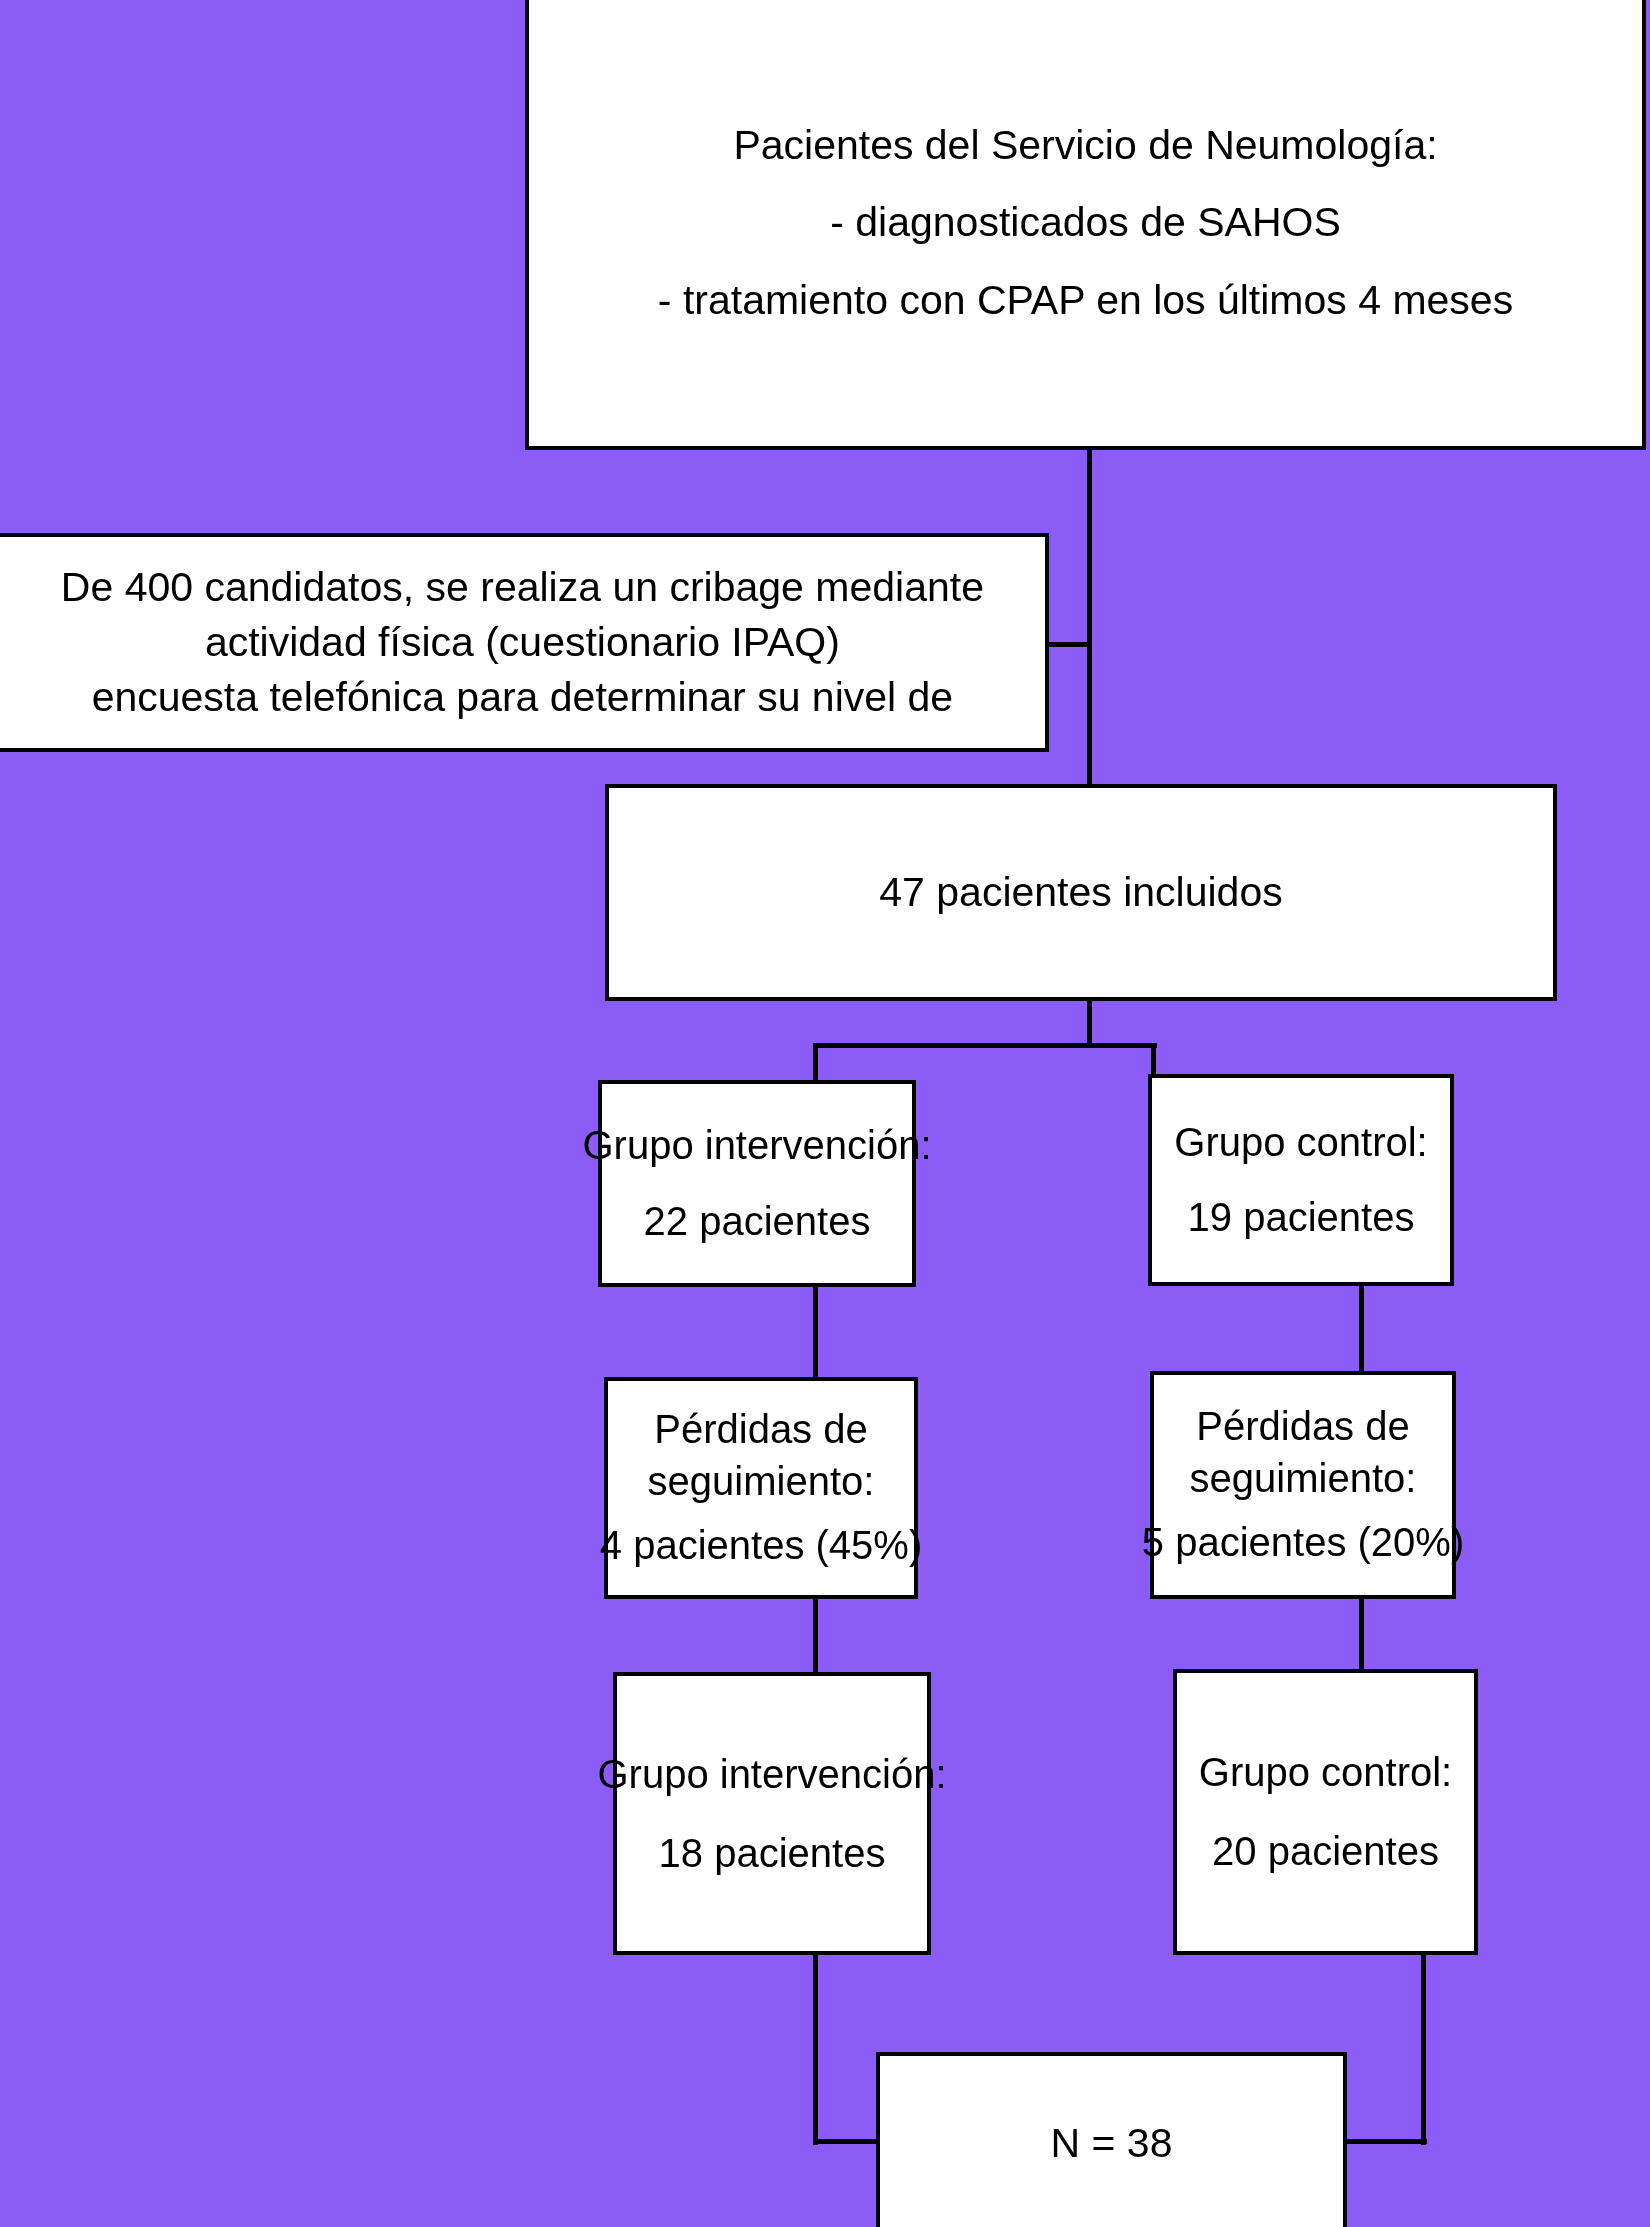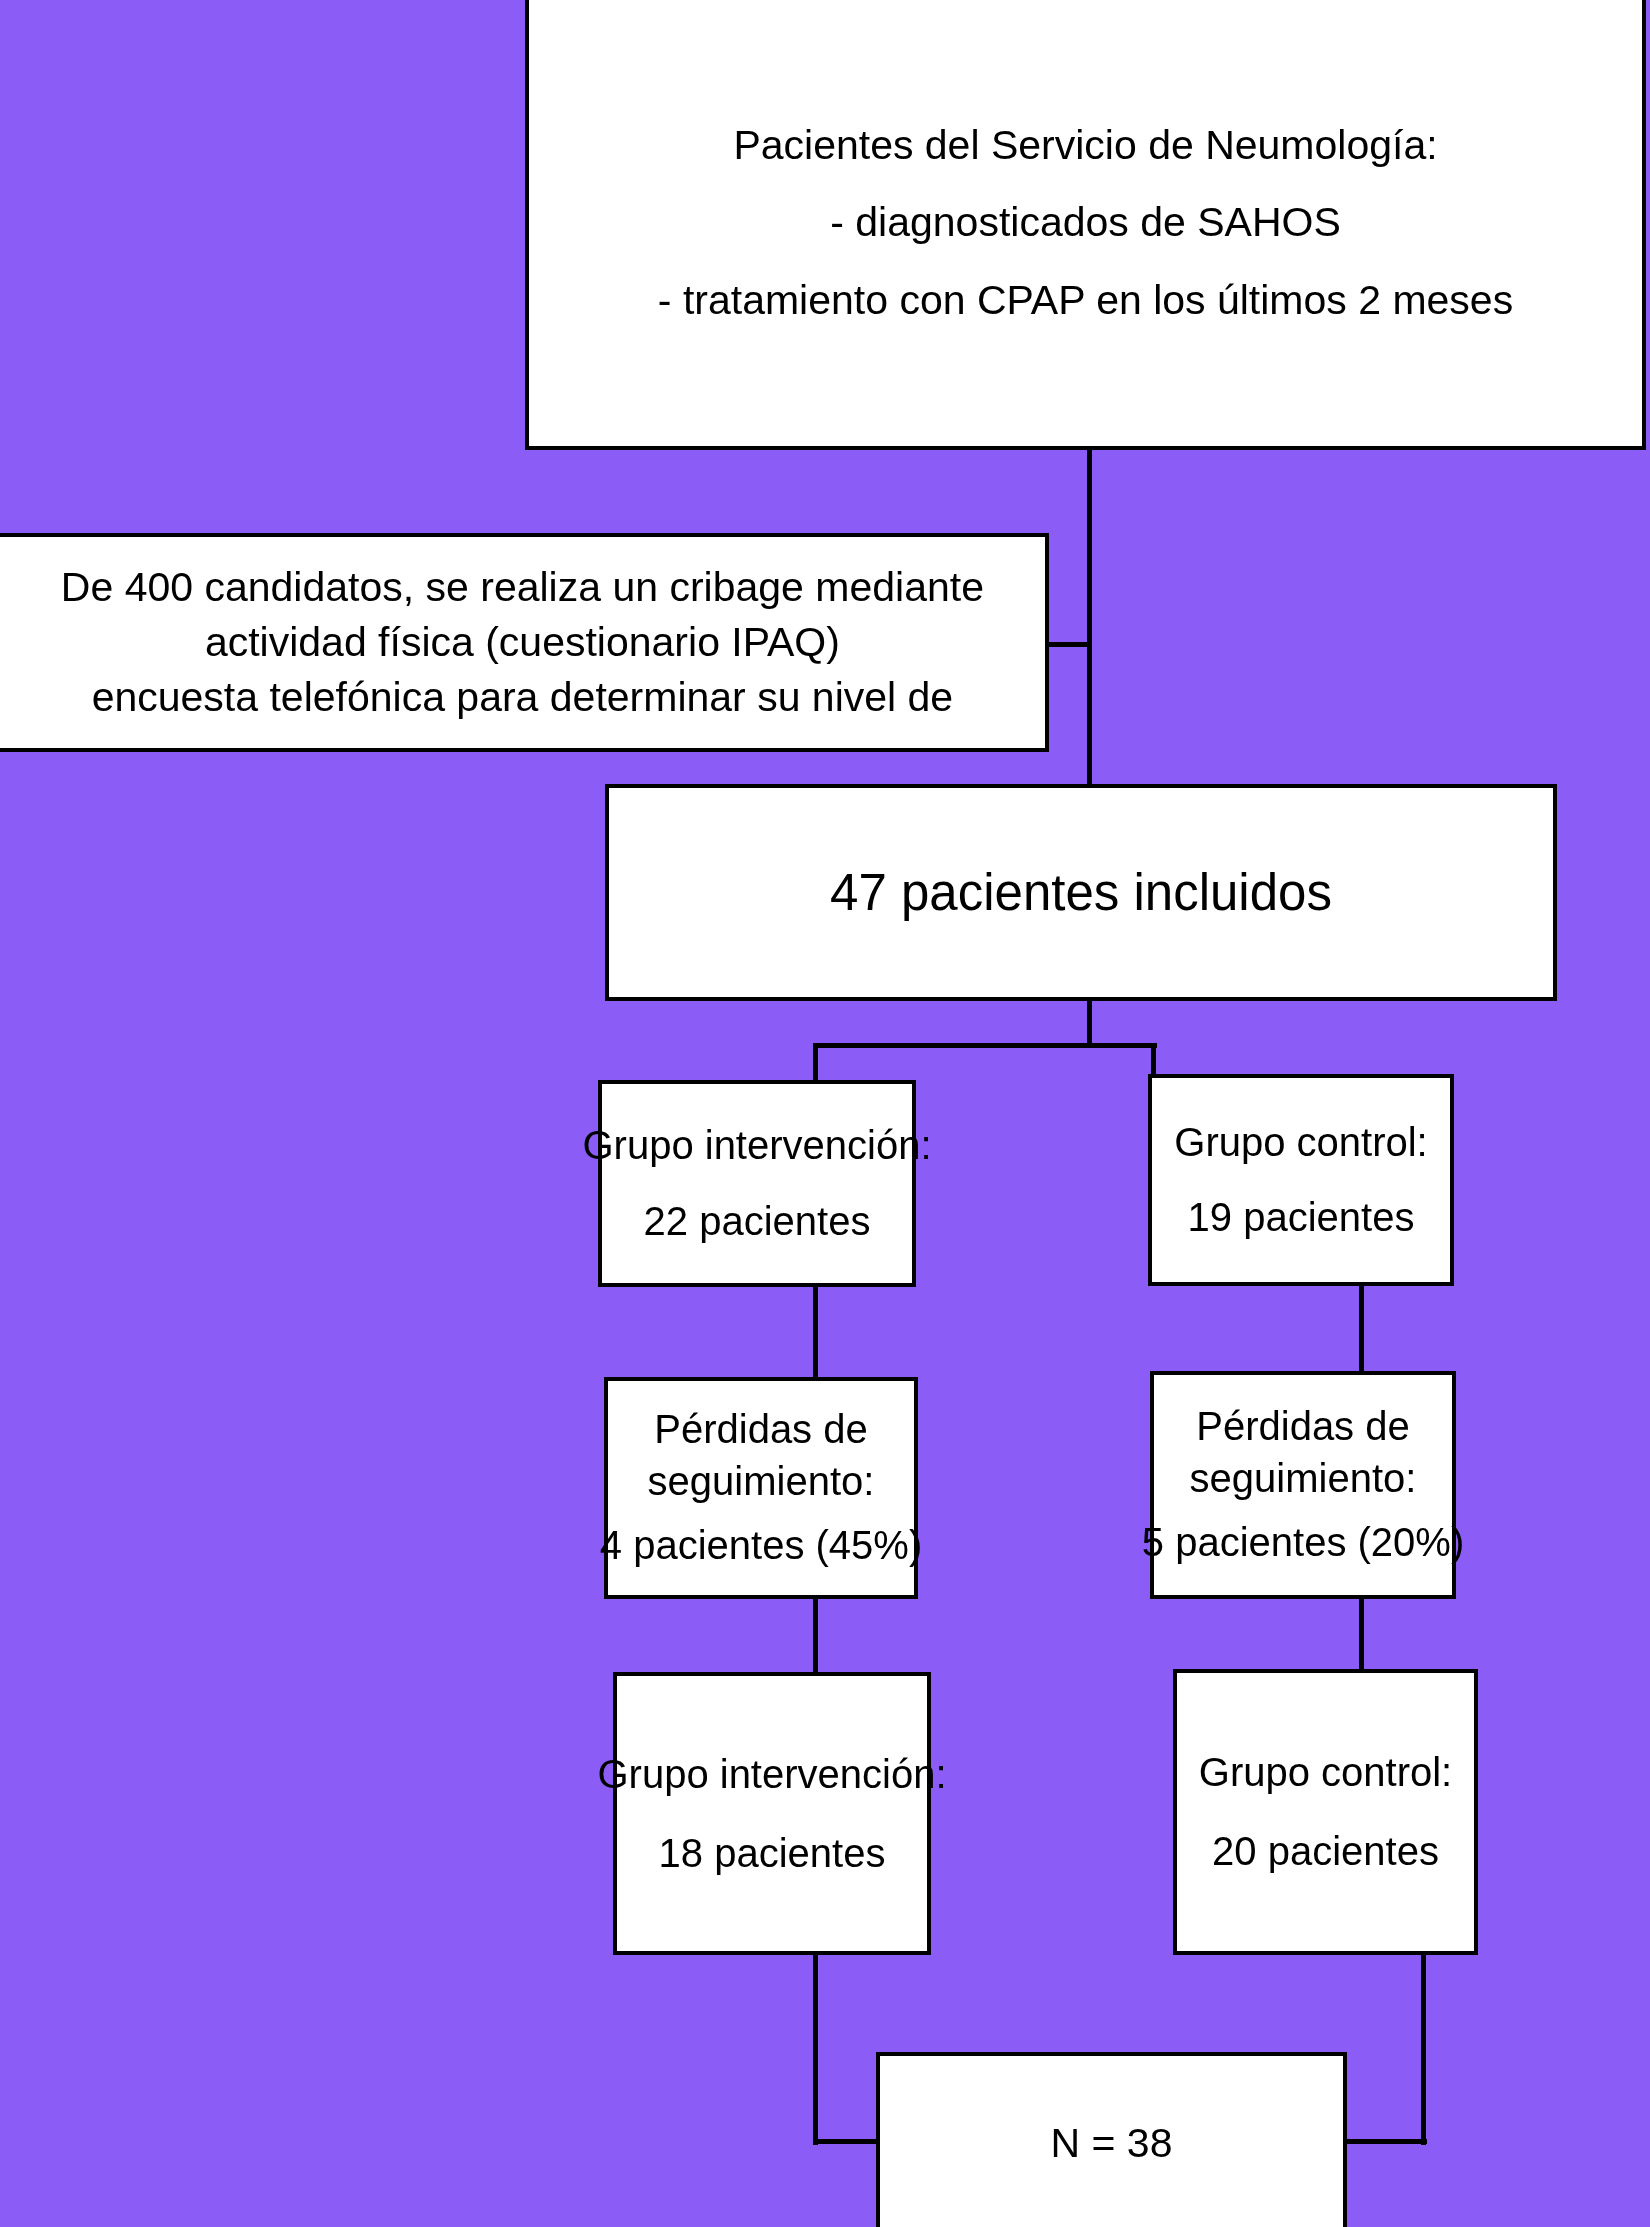--- a/index.html
+++ b/index.html
@@ -50,21 +50,21 @@
   }
   #node-inclusion-criteria .line { margin: 18.3px 0; }
 
   #node-screening {
     left: -4.6px; top: 533px; width: 1054px; height: 219px;
     font-size: 41px; line-height: 1.34;
   }
 
   #node-included {
     left: 605px; top: 784px; width: 952px; height: 217px;
-    font-size: 51px;
+    font-size: 41px;
   }
 
   #node-intervention-initial {
     left: 598px; top: 1080px; width: 318px; height: 207px;
     font-size: 40px;
   }
   #node-intervention-initial .line { margin: 15.2px 0; }
 
   #node-control-initial {
     left: 1148px; top: 1074px; width: 306px; height: 212px;
@@ -128,21 +128,21 @@
 
   <div class="conn vline" style="left:813px; top:1953px; height:192px;"></div>
   <div class="conn hline" style="left:813px; top:2139px; width:69px;"></div>
 
   <div class="conn vline" style="left:1421px; top:1953px; height:192px;"></div>
   <div class="conn hline" style="left:1342px; top:2139px; width:85px;"></div>
 
   <div class="node" id="node-inclusion-criteria">
     <span class="line">Pacientes del Servicio de Neumología:</span>
     <span class="line">- diagnosticados de SAHOS</span>
-    <span class="line">- tratamiento con CPAP en los últimos 2 meses</span>
+    <span class="line">- tratamiento con CPAP en los últimos 4 meses</span>
   </div>
 
   <div class="node" id="node-screening">
     <span class="line">De 400 candidatos, se realiza un cribage mediante</span>
     <span class="line">actividad física (cuestionario IPAQ)</span>
     <span class="line">encuesta telefónica para determinar su nivel de</span>
   </div>
 
   <div class="node" id="node-included">
     <span class="line">47 pacientes incluidos</span>

